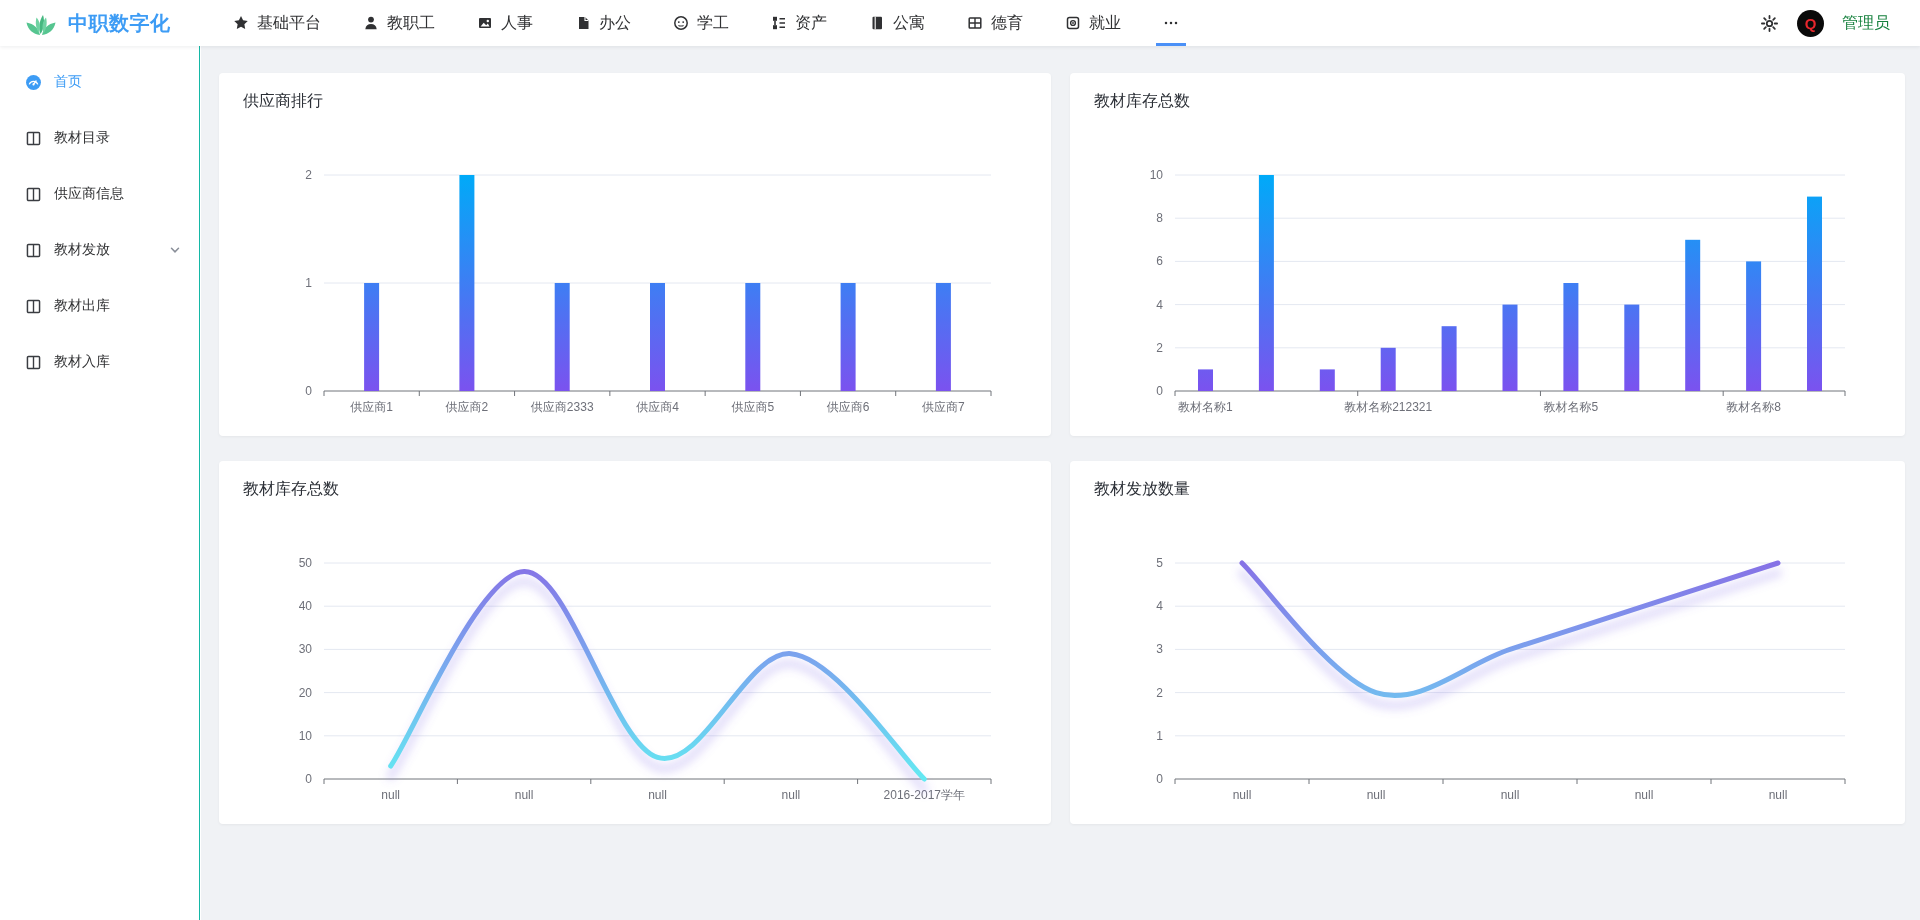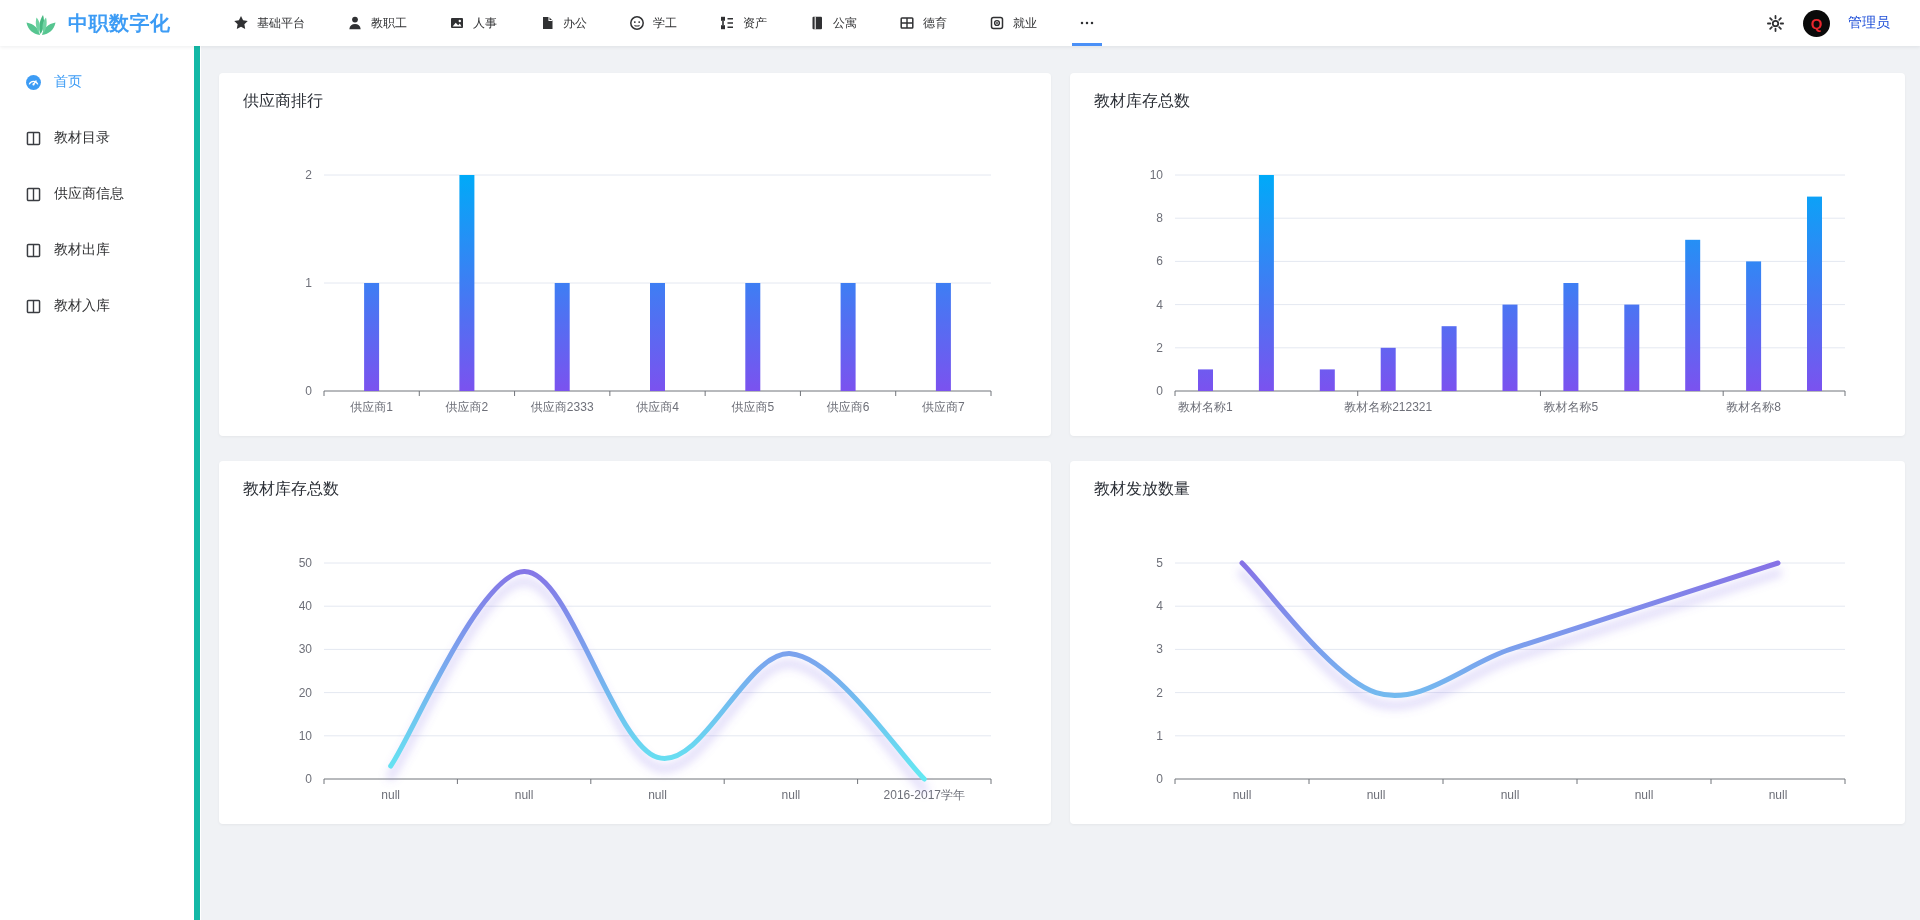--- a/index.html
+++ b/index.html
@@ -5,34 +5,34 @@
   * { margin:0; padding:0; box-sizing:border-box; }
   html,body { width:1920px; height:920px; overflow:hidden; }
   body { font-family:"Liberation Sans","DejaVu Sans",sans-serif; background:#fff; color:#303133; }
 
   
   .topnav { position:fixed; top:0; left:0; width:1920px; height:46px; background:#fff;
             display:flex; align-items:center; z-index:20; box-shadow:0 1px 4px rgba(0,21,41,.08); }
   .brand { display:flex; align-items:center; gap:10px; padding-left:24px; width:212px; flex:none; }
   .brand-title { font-size:20px; font-weight:bold; color:#3d9cf5; letter-spacing:.5px; white-space:nowrap; }
   .nav-items { display:flex; align-items:stretch; height:100%; }
-  .nav-item { display:flex; align-items:center; gap:8px; padding:8px 21px; font-size:12px;
+  .nav-item { display:flex; align-items:center; gap:8px; padding:8px 21px; font-size:16px;
               color:#303133; cursor:pointer; position:relative; white-space:nowrap; }
   .nav-item .icn { width:16px; height:16px; color:#303133; flex:none; }
   .nav-item.active::after { content:""; position:absolute; left:14px; right:14px; bottom:0;
               height:3px; background:#4a90f7; }
   .nav-right { margin-left:auto; display:flex; align-items:center; gap:18px; padding-right:30px; }
   .gear { width:19px; height:19px; color:#303133; cursor:pointer; }
   .avatar { width:27px; height:27px; border-radius:50%; background:#0a0a0a; color:#e8262d;
             display:flex; align-items:center; justify-content:center; font-weight:bold; font-size:15px; cursor:pointer; }
-  .username { font-size:14px; color:#1d4ed8; cursor:pointer; }
+  .username { font-size:16px; color:#15803d; cursor:pointer; }
 
   
   .sidebar { position:fixed; top:46px; left:0; bottom:0; width:200px; background:#fff;
-             padding-top:8px; border-right:6px solid #14b8a6; z-index:10; }
+             padding-top:8px; border-right:1px solid #14b8a6; z-index:10; }
   .side-item { height:56px; display:flex; align-items:center; gap:12px; padding:0 18px 0 25px;
                font-size:14px; color:#303133; cursor:pointer; }
   .side-item .icn { width:17px; height:17px; color:#3a3d42; flex:none; }
   .side-item.active { color:#3d9cf5; }
   .side-item.active .icn { color:#3d9cf5; }
   .side-item .chev { margin-left:auto; width:12px; height:12px; color:#8a8f99; }
 
   
   .main { position:fixed; top:46px; left:201px; right:0; bottom:0; background:#f0f2f5;
           padding:27px 15px 0 18px; }
@@ -212,20 +212,29 @@
       <svg class="icn">
         <use href="#book-icon"></use>
       </svg>
       <span>教材目录</span>
     </div>
     <div class="side-item">
       <svg class="icn">
         <use href="#book-icon"></use>
       </svg>
       <span>供应商信息</span>
+    </div>
+    <div class="side-item">
+      <svg class="icn">
+        <use href="#book-icon"></use>
+      </svg>
+      <span>教材发放</span>
+      <svg class="chev">
+        <use href="#chevron-down-icon"></use>
+      </svg>
     </div>
     <div class="side-item">
       <svg class="icn">
         <use href="#book-icon"></use>
       </svg>
       <span>教材出库</span>
     </div>
     <div class="side-item">
       <svg class="icn">
         <use href="#book-icon"></use>

